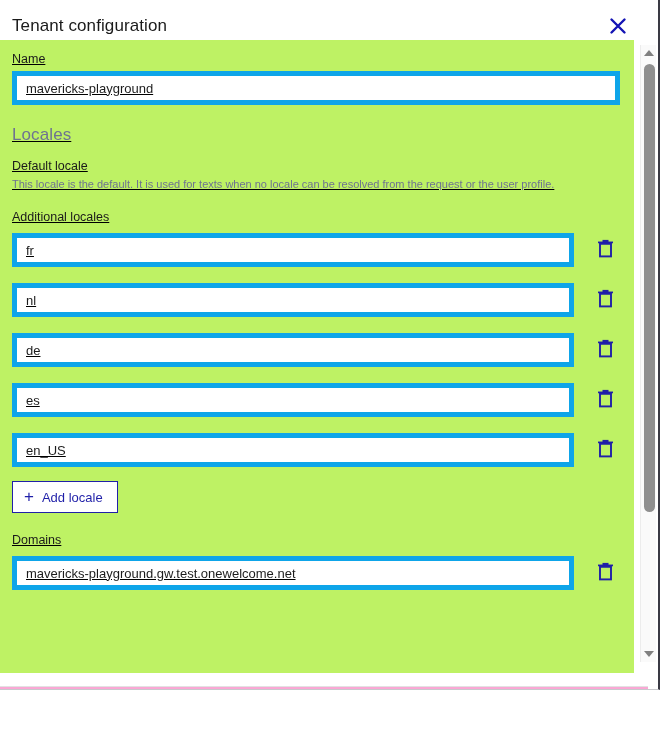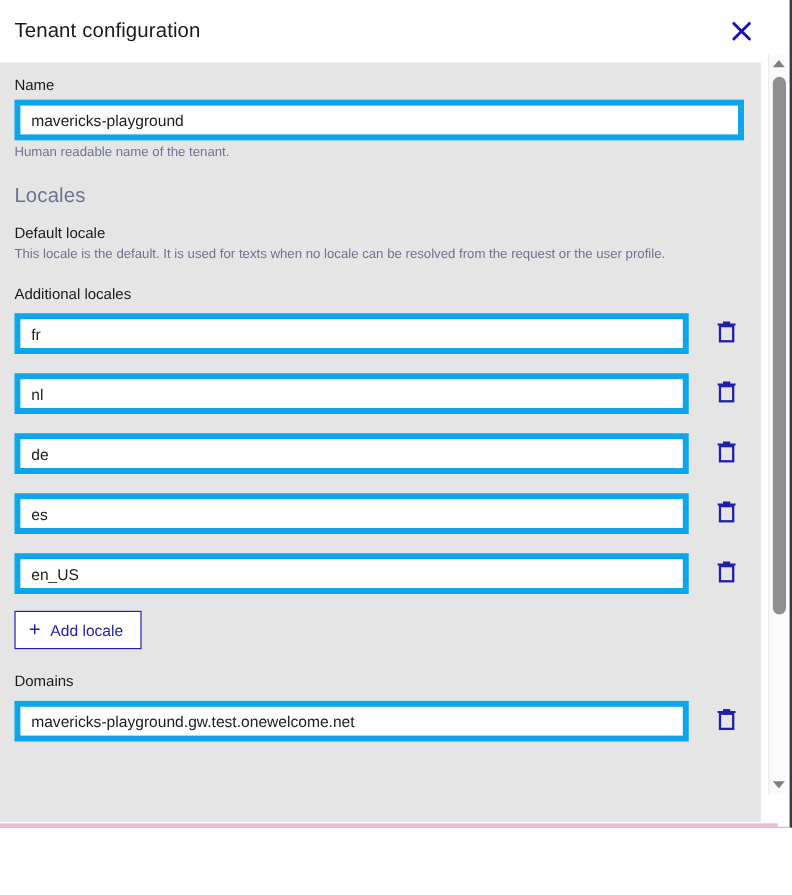--- a/index.html
+++ b/index.html
@@ -43,26 +43,27 @@
     display: flex; align-items: center; justify-content: center;
     cursor: pointer;
     background: none; border: none;
     color: #1414b4;
   }
   .close-btn svg { display: block; }
 
   
   .dialog-body {
     position: absolute;
-    top: 52px; left: 0;
+    top: 40px; left: 0;
     width: 634px;
     height: 633px;
     padding: 0 12px 0 12px;
-    background: #e5e5e5;
+    background: #bef264;
     overflow: hidden;
+    text-decoration: underline;
   }
 
   .field-label {
     font-size: 12.5px;
     color: #1a1a1a;
     margin-bottom: 5px;
     display: block;
   }
 
   .txt-input {
@@ -216,21 +217,20 @@
         <path d="M4.5 4.5 L17.5 17.5 M17.5 4.5 L4.5 17.5" stroke="#1414b4" stroke-width="2.4" stroke-linecap="round"></path>
       </svg>
     </button>
   </div>
 
   <div class="dialog-body">
 
     <div style="margin-top:12px;">
       <label class="field-label">Name</label>
       <input class="txt-input" type="text" value="mavericks-playground" style="">
-      <span class="helper-text">Human readable name of the tenant.</span>
     </div>
 
     <h2 class="section-heading" style="margin-top:20px;">Locales</h2>
 
     <div style="margin-top:14px;">
       <label class="field-label">Default locale</label>
       <span class="helper-text">This locale is the default. It is used for texts when no locale can be resolved from the request or the user profile.</span>
     </div>
 
     <div style="margin-top:20px;">

